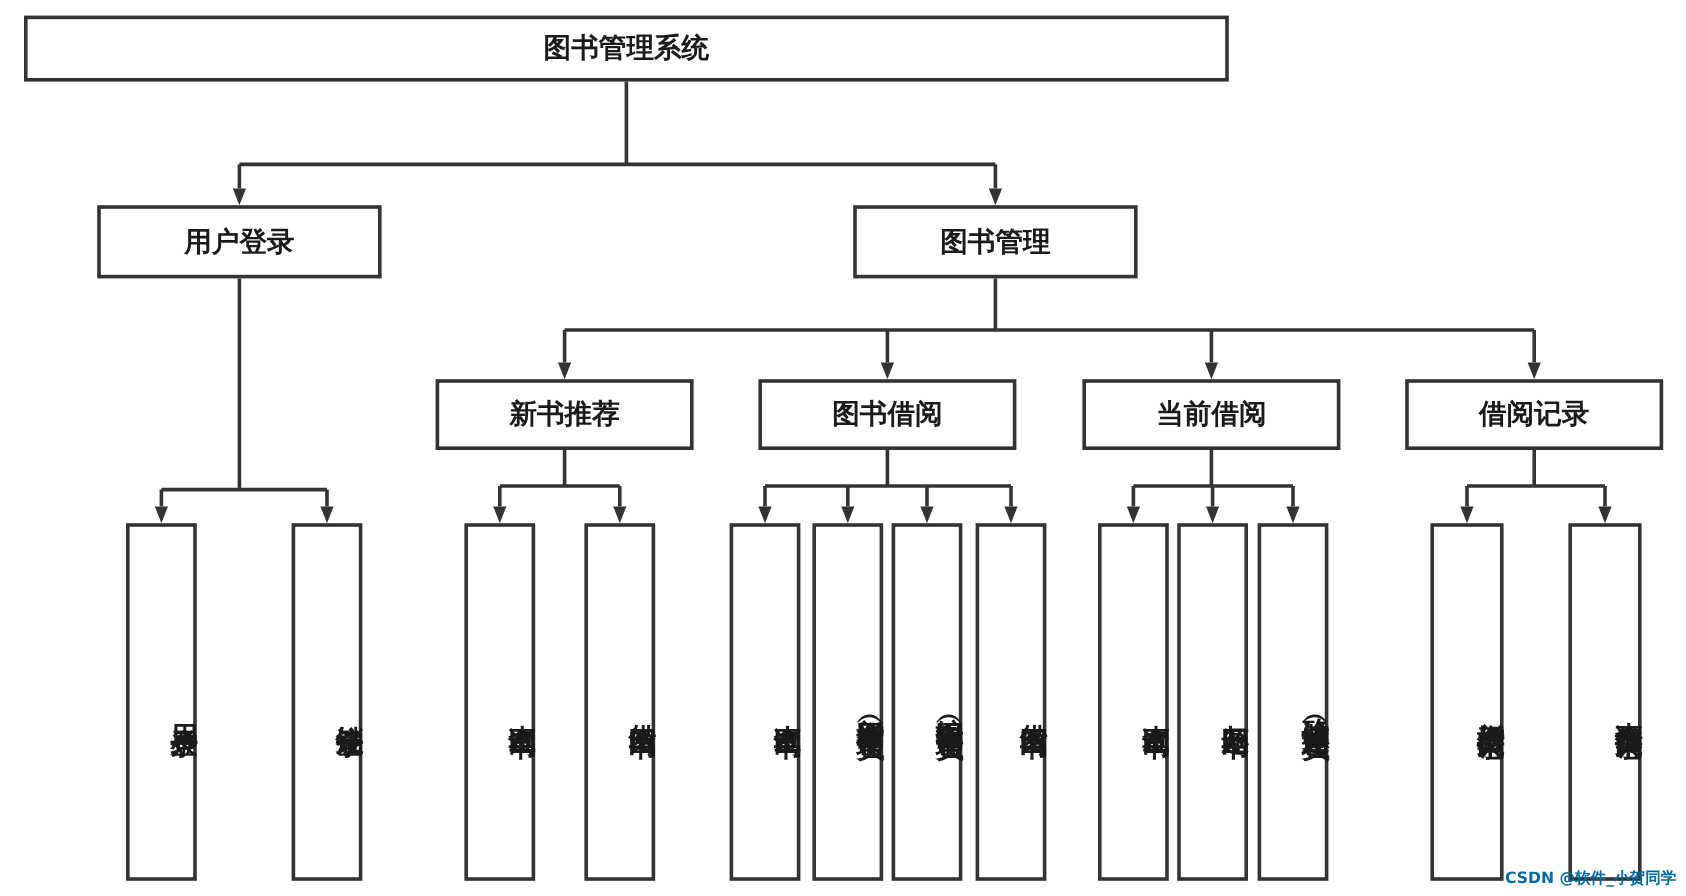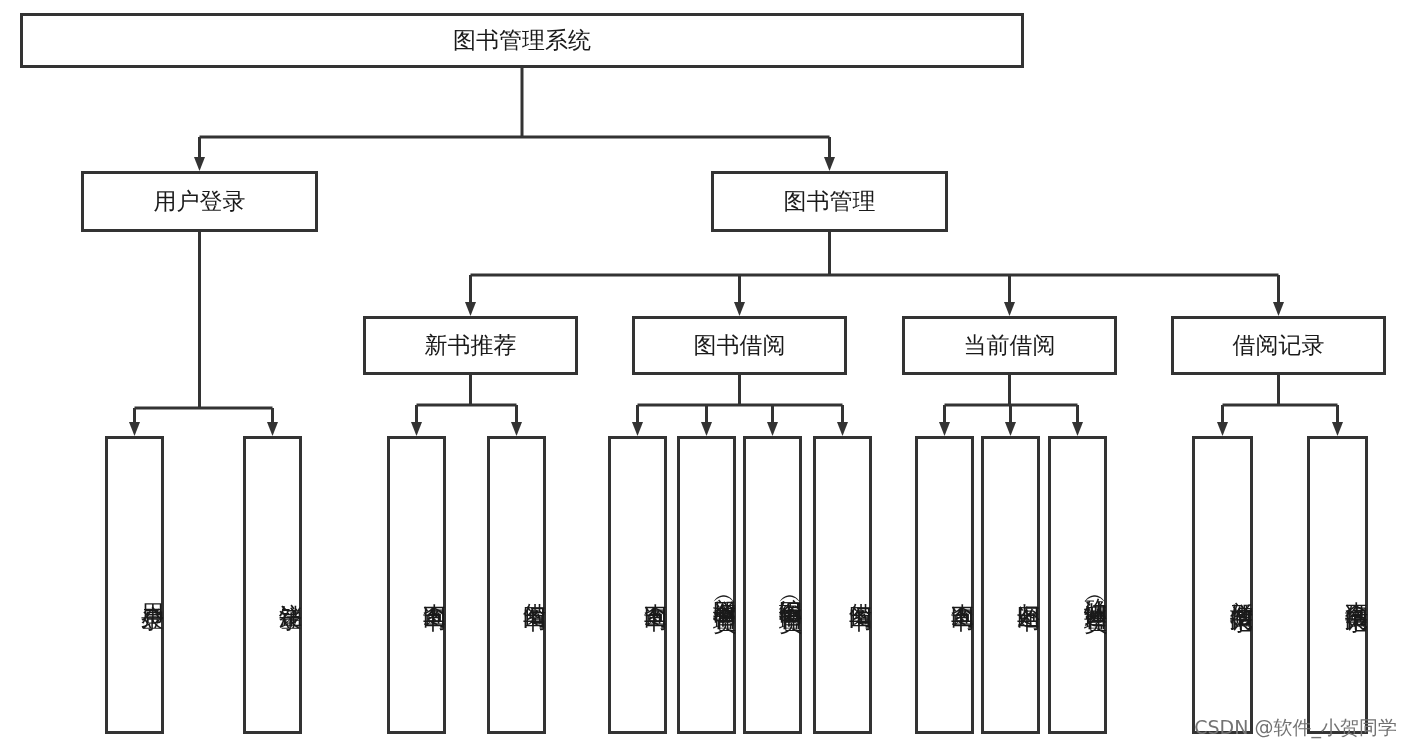--- a/index.html
+++ b/index.html
@@ -11,20 +11,21 @@
     width: 1405px;
     height: 747px;
     font-family: "DejaVu Sans", "Liberation Sans", sans-serif;
     overflow: hidden;
   }
   #diagram-root {
     position: relative;
     width: 1405px;
     height: 747px;
     background: #ffffff;
+    font-weight: bold;
   }
   svg#flow {
     position: absolute;
     left: 0;
     top: 0;
     width: 1405px;
     height: 747px;
   }
   .nodebox {
     fill: #ffffff;
@@ -61,22 +62,22 @@
     align-items: flex-start;
     justify-content: center;
     white-space: nowrap;
     pointer-events: none;
   }
   .watermark {
     position: absolute;
     right: 8px;
     bottom: 6px;
     font-family: "DejaVu Sans", "Liberation Sans", sans-serif;
-    font-size: 19px;
-    color: #737373;
+    font-size: 13px;
+    color: #0369a1;
     white-space: nowrap;
   }
 </style>
 </head>
 <body>
 
 <div id="diagram-root">
 
   <svg id="flow" viewBox="0 0 1405 747">
     <g id="connectors-layer">

